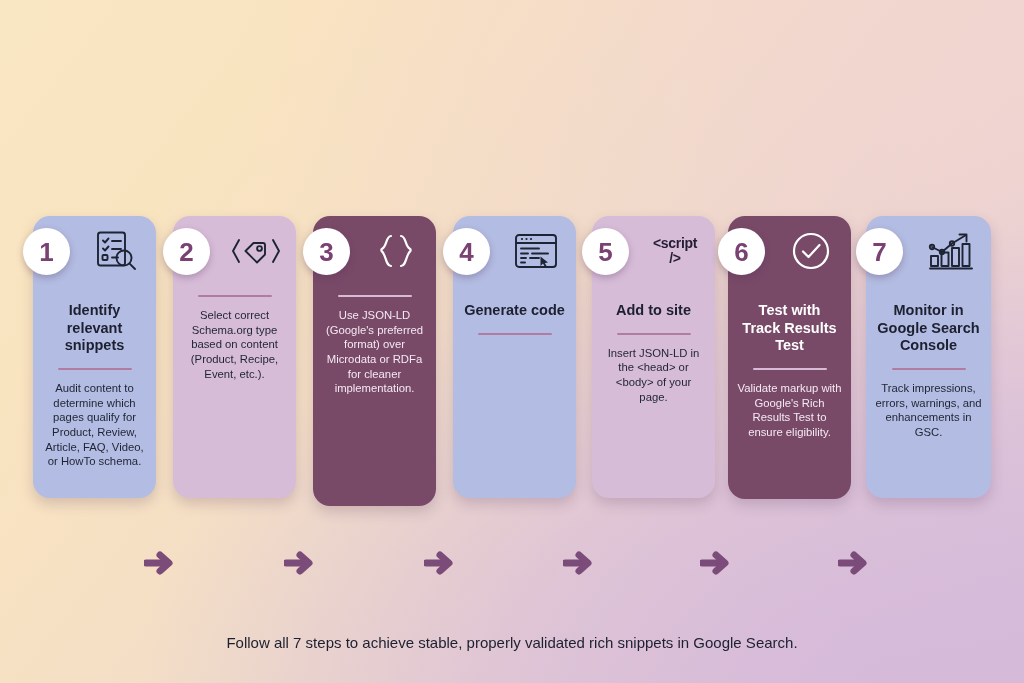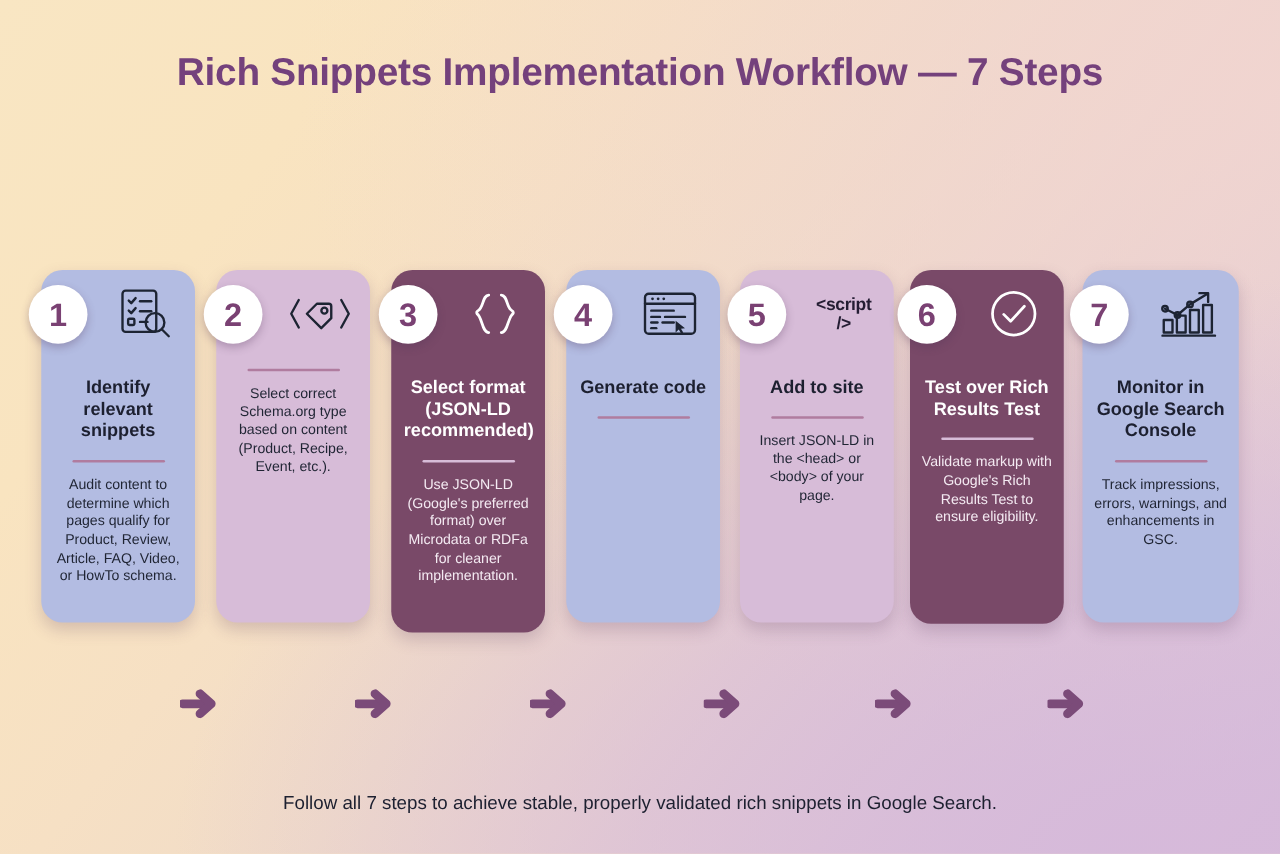--- a/index.html
+++ b/index.html
@@ -154,21 +154,20 @@
     font-size: 15px;
     color: #1d2030;
     white-space: nowrap;
   }
 </style>
 </head>
 <body>
 
 <div id="canvas">
 
-  <div id="title">Rich Snippets Implementation Workflow — 7 Steps</div>
 
   <div id="cards">
 
     <div class="card theme-blue" style="left:33px; height:282px;">
       <div class="head">
         <div class="badge">1</div>
         <div class="icon-slot">
           <svg width="46" height="42" viewBox="0 0 46 42" fill="none" stroke="#1d2433" stroke-width="1.9" stroke-linecap="round" stroke-linejoin="round">
             <rect x="5" y="2.5" width="27" height="33" rx="2.5"></rect>
             <path d="M10 10.5 l2 2 l3.5-4"></path>
@@ -206,21 +205,20 @@
     <div class="card theme-plum" style="left:313px; height:290px;">
       <div class="head">
         <div class="badge">3</div>
         <div class="icon-slot">
           <svg width="44" height="36" viewBox="0 0 44 36" fill="none" stroke="#ffffff" stroke-width="2.2" stroke-linecap="round" stroke-linejoin="round">
             <path d="M17 3 C12 3 13 13 8.5 15.5 C7.6 16 7.2 17.1 7.6 18 C12 21 11.5 33 17 33"></path>
             <path d="M27 3 C32 3 31 13 35.5 15.5 C36.4 16 36.8 17.1 36.4 18 C32 21 32.5 33 27 33"></path>
           </svg>
         </div>
       </div>
-      <div class="title">Select format (JSON-LD recommended)</div>
       <div class="divider"></div>
       <div class="body">Use JSON-LD (Google's preferred format) over Microdata or RDFa for cleaner implementation.</div>
     </div>
 
     <div class="card theme-blue" style="left:453px; height:282px;">
       <div class="head">
         <div class="badge">4</div>
         <div class="icon-slot">
           <svg width="46" height="38" viewBox="0 0 46 38" fill="none" stroke="#1d2433" stroke-width="1.9" stroke-linecap="round" stroke-linejoin="round">
             <rect x="3" y="3" width="40" height="32" rx="3"></rect>
@@ -260,21 +258,21 @@
     <div class="card theme-plum" style="left:728px; height:283px;">
       <div class="head">
         <div class="badge">6</div>
         <div class="icon-slot">
           <svg width="42" height="42" viewBox="0 0 42 42" fill="none" stroke="#ffffff" stroke-width="2.2" stroke-linecap="round" stroke-linejoin="round">
             <circle cx="21" cy="21" r="17"></circle>
             <path d="M13 21.5 L18.5 27 L29.5 15"></path>
           </svg>
         </div>
       </div>
-      <div class="title">Test over Rich Results Test</div>
+      <div class="title">Test with Track Results Test</div>
       <div class="divider"></div>
       <div class="body">Validate markup with Google's Rich Results Test to ensure eligibility.</div>
     </div>
 
     <div class="card theme-blue" style="left:866px; height:282px; width:125px;">
       <div class="head">
         <div class="badge">7</div>
         <div class="icon-slot">
           <svg width="46" height="40" viewBox="0 0 46 40" fill="none" stroke="#1d2433" stroke-width="1.9" stroke-linecap="round" stroke-linejoin="round">
             <path d="M4 16 L14 21 L24 12.5 L38 4"></path>

